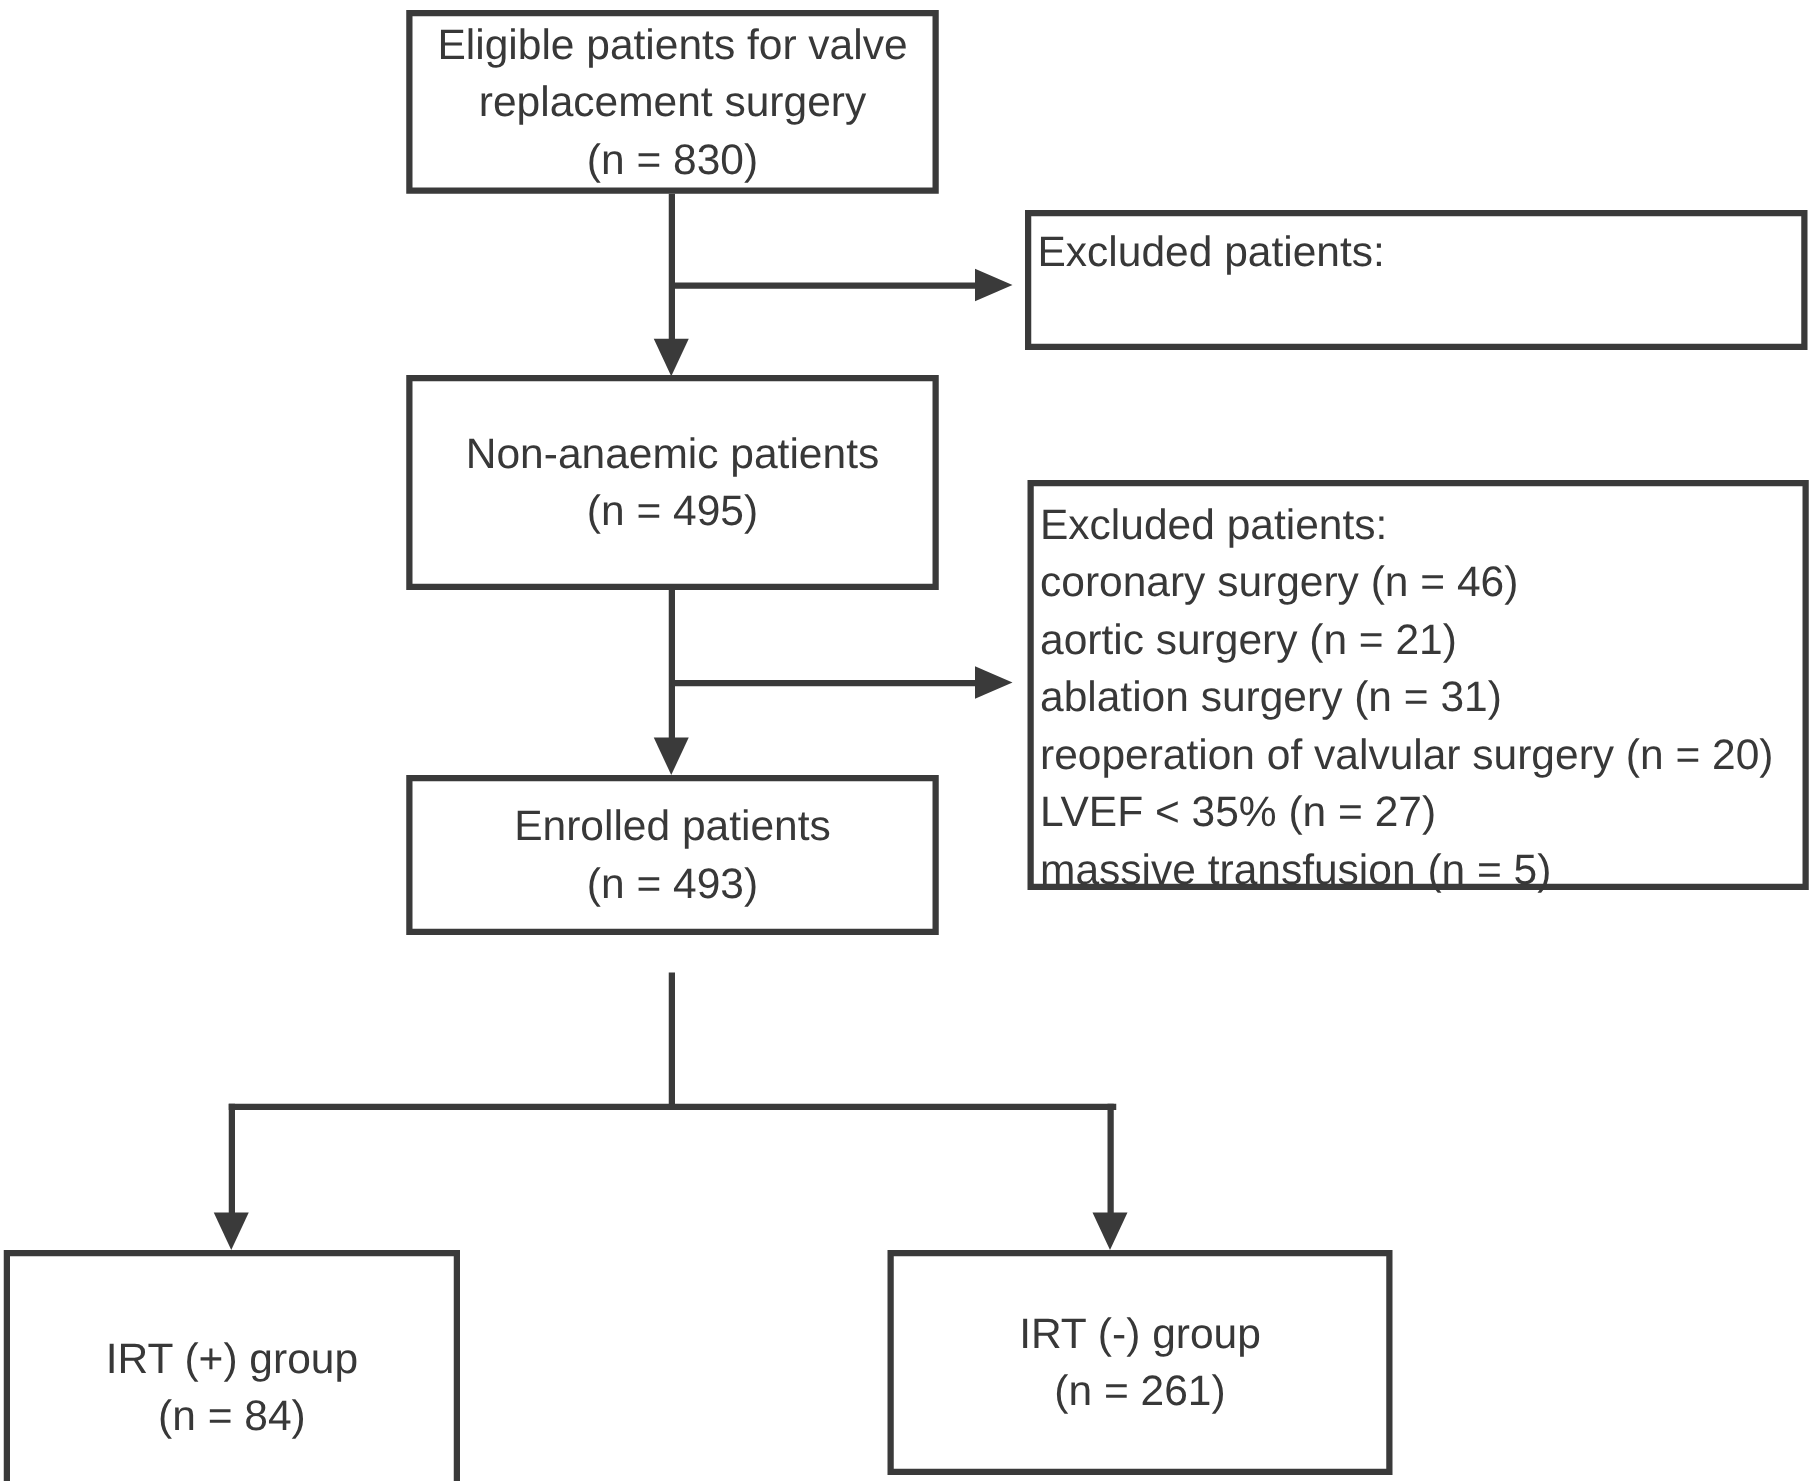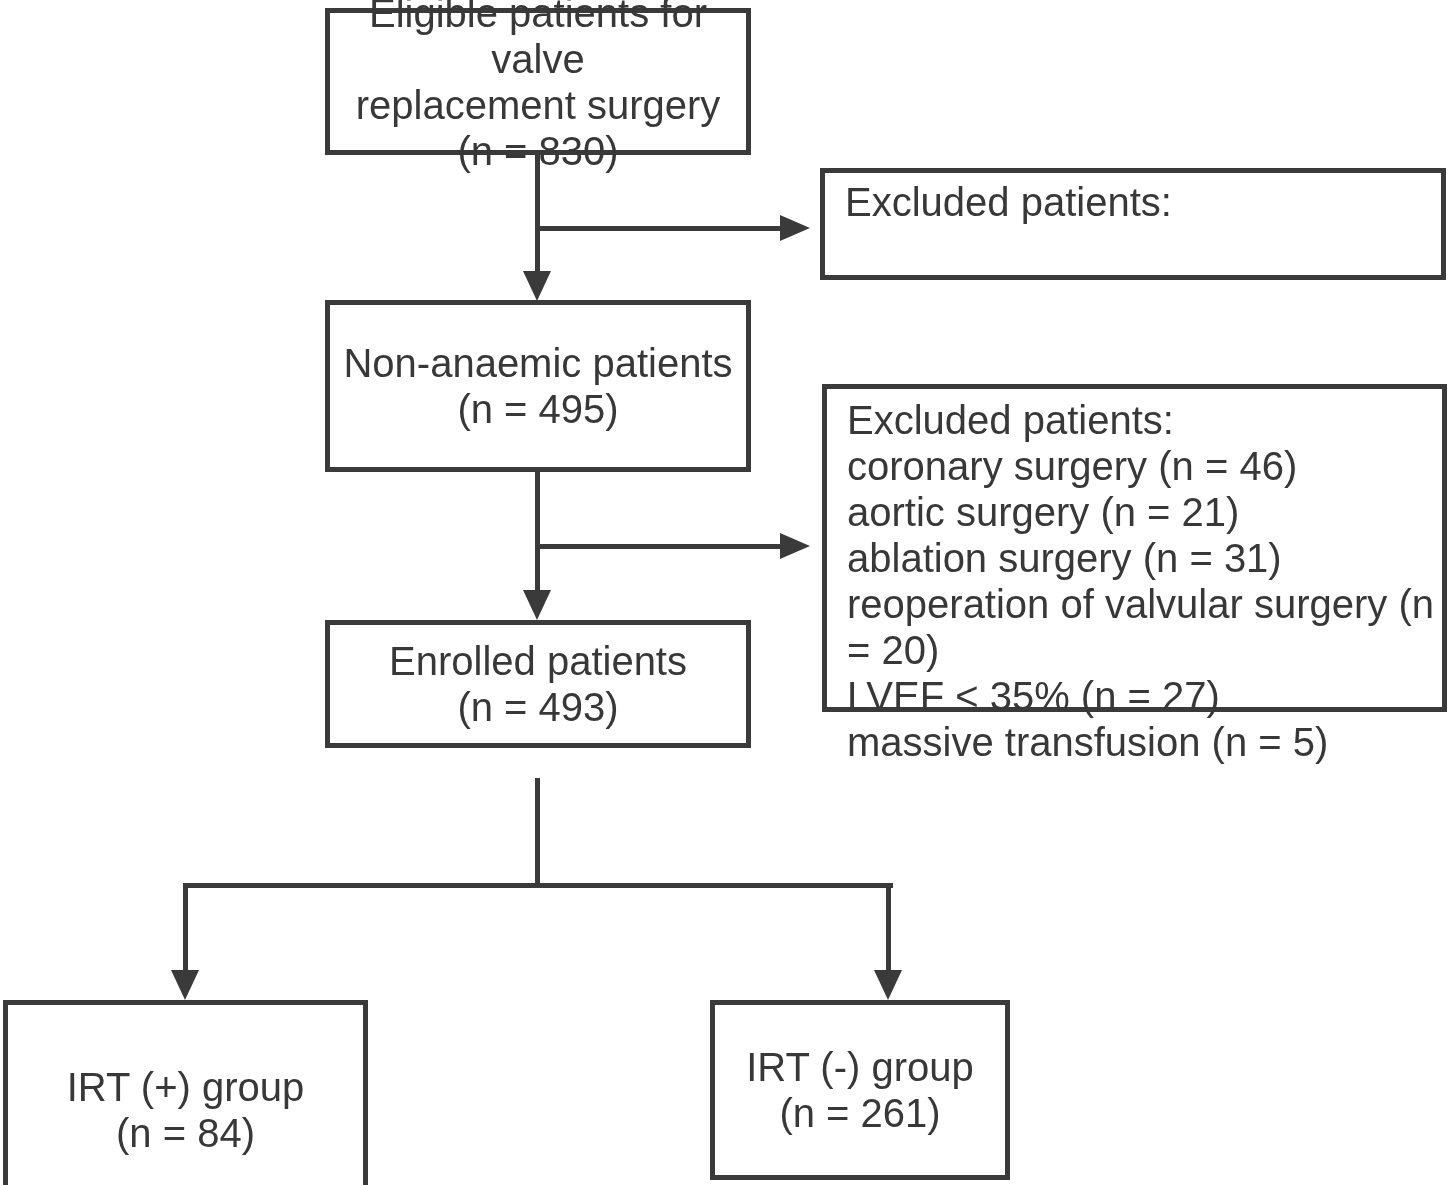--- a/index.html
+++ b/index.html
@@ -19,36 +19,36 @@
     background: var(--bg);
     font-family: "Liberation Sans", sans-serif;
     color: var(--text);
     overflow: hidden;
   }
   .box {
     position: absolute;
     box-sizing: border-box;
     border: 5px solid var(--line);
     background: var(--bg);
-    font-size: 40px;
+    font-size: 34px;
     line-height: 46px;
   }
   .box.center {
     display: flex;
     flex-direction: column;
     justify-content: center;
     align-items: center;
     text-align: center;
   }
   .box.leftalign {
     text-align: left;
   }
   .box.leftalign .bline {
     display: block;
-    padding-left: 20px;
+    padding-left: 5px;
   }
   
   .vline, .hline {
     position: absolute;
     background: var(--line);
   }
   .vline { width: 5px; }
   .hline { height: 5px; }
   
   .arrow-down {
@@ -120,18 +120,18 @@
   <div class="box center" style="left:325px; top:620px; width:426px; height:128px;text-align:center;">
     <span>Enrolled patients</span>
     <span>(n = 493)</span>
   </div>
 
   <div class="box center" style="left:3px; top:1000px; width:365px; height:220px;">
     <span>IRT (+) group</span>
     <span>(n = 84)</span>
   </div>
 
-  <div class="box center" style="left:710px; top:1000px; width:300px; height:180px;">
+  <div class="box center" style="left:710px; top:1000px; width:404px; height:180px;">
     <span>IRT (-) group</span>
     <span>(n = 261)</span>
   </div>
 
 </div>
 
 </body></html>

